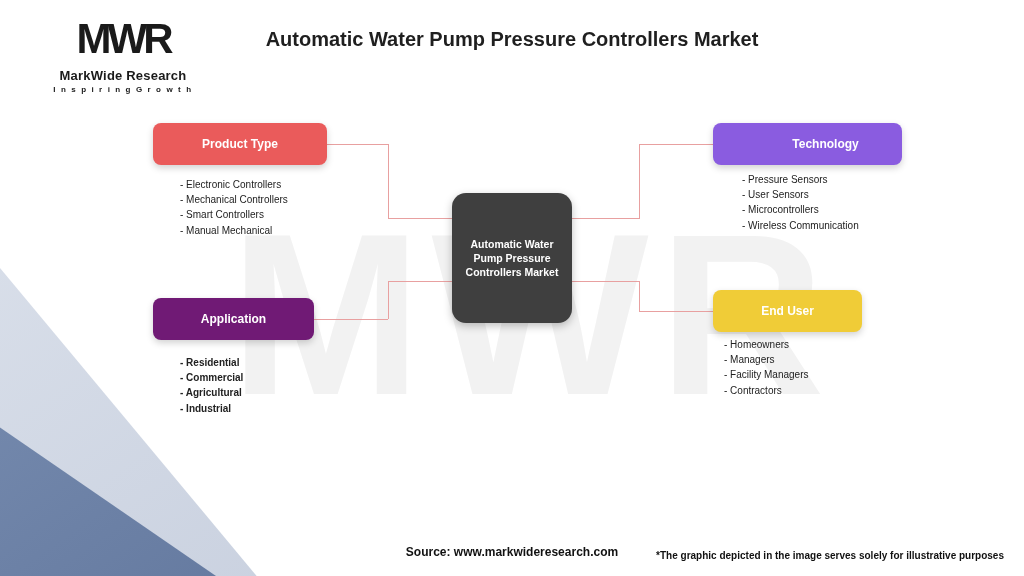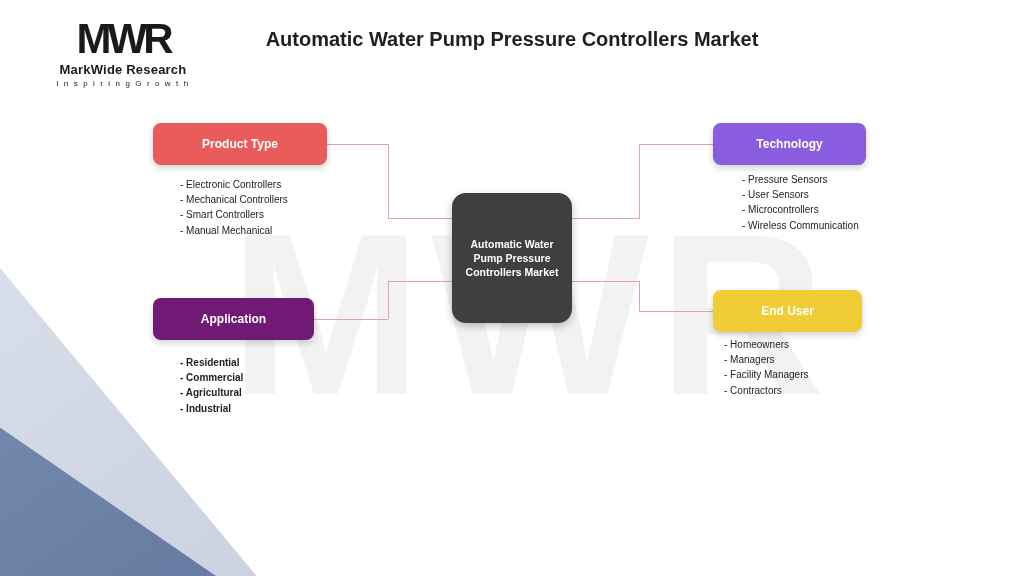--- a/index.html
+++ b/index.html
@@ -69,26 +69,26 @@
     font-weight: 800;
     letter-spacing: -4px;
     color: #1a1a1a;
     line-height: 1;
     font-family: "Liberation Sans", sans-serif;
   }
   .logo-name {
     font-size: 13px;
     font-weight: bold;
     color: #1a1a1a;
-    margin-top: 2px;
+    margin-top: 8px;
     letter-spacing: 0.2px;
   }
   .logo-tagline {
     font-size: 8px;
-    font-weight: normal;
+    font-weight: bold;
     color: #1a1a1a;
     letter-spacing: 1.6px;
     margin-top: 2px;
   }
 
   
   .title {
     position: absolute;
     left: 0;
     top: 28px;
@@ -151,21 +151,21 @@
   }
   .cat-item { white-space: nowrap; }
 
   
   .box-product   { left: 153px; top: 123px; width: 174px; background: #ea5b5b; }
   .items-product { left: 180px; top: 177px; }
 
   .box-application   { left: 153px; top: 298px; width: 161px; background: #701a75; }
   .items-application { left: 180px; top: 355px; font-weight: bold; }
 
-  .box-technology   { left: 713px; top: 123px; width: 153px; background: #8a5ce0; }
+  .box-technology   { left: 713px; top: 123px; width: 153px; background: #8a5ce0; padding-left: 36px; }
   .items-technology { left: 742px; top: 172px; }
 
   .box-enduser   { left: 713px; top: 290px; width: 149px; background: #f0cc37; }
   .items-enduser { left: 724px; top: 337px; }
 
   
   .source {
     position: absolute;
     left: 0;
     top: 545px;
@@ -255,14 +255,16 @@
   <div class="cat-box box-enduser">
     <span>End User</span>
   </div>
   <div class="cat-items items-enduser">
     <div class="cat-item">- Homeowners</div>
     <div class="cat-item">- Managers</div>
     <div class="cat-item">- Facility Managers</div>
     <div class="cat-item">- Contractors</div>
   </div>
 
+  <div class="source">Source: www.markwideresearch.com</div>
+  <div class="disclaimer">*The graphic depicted in the image serves solely for illustrative purposes</div>
 
 </div>
 
 </body></html>

